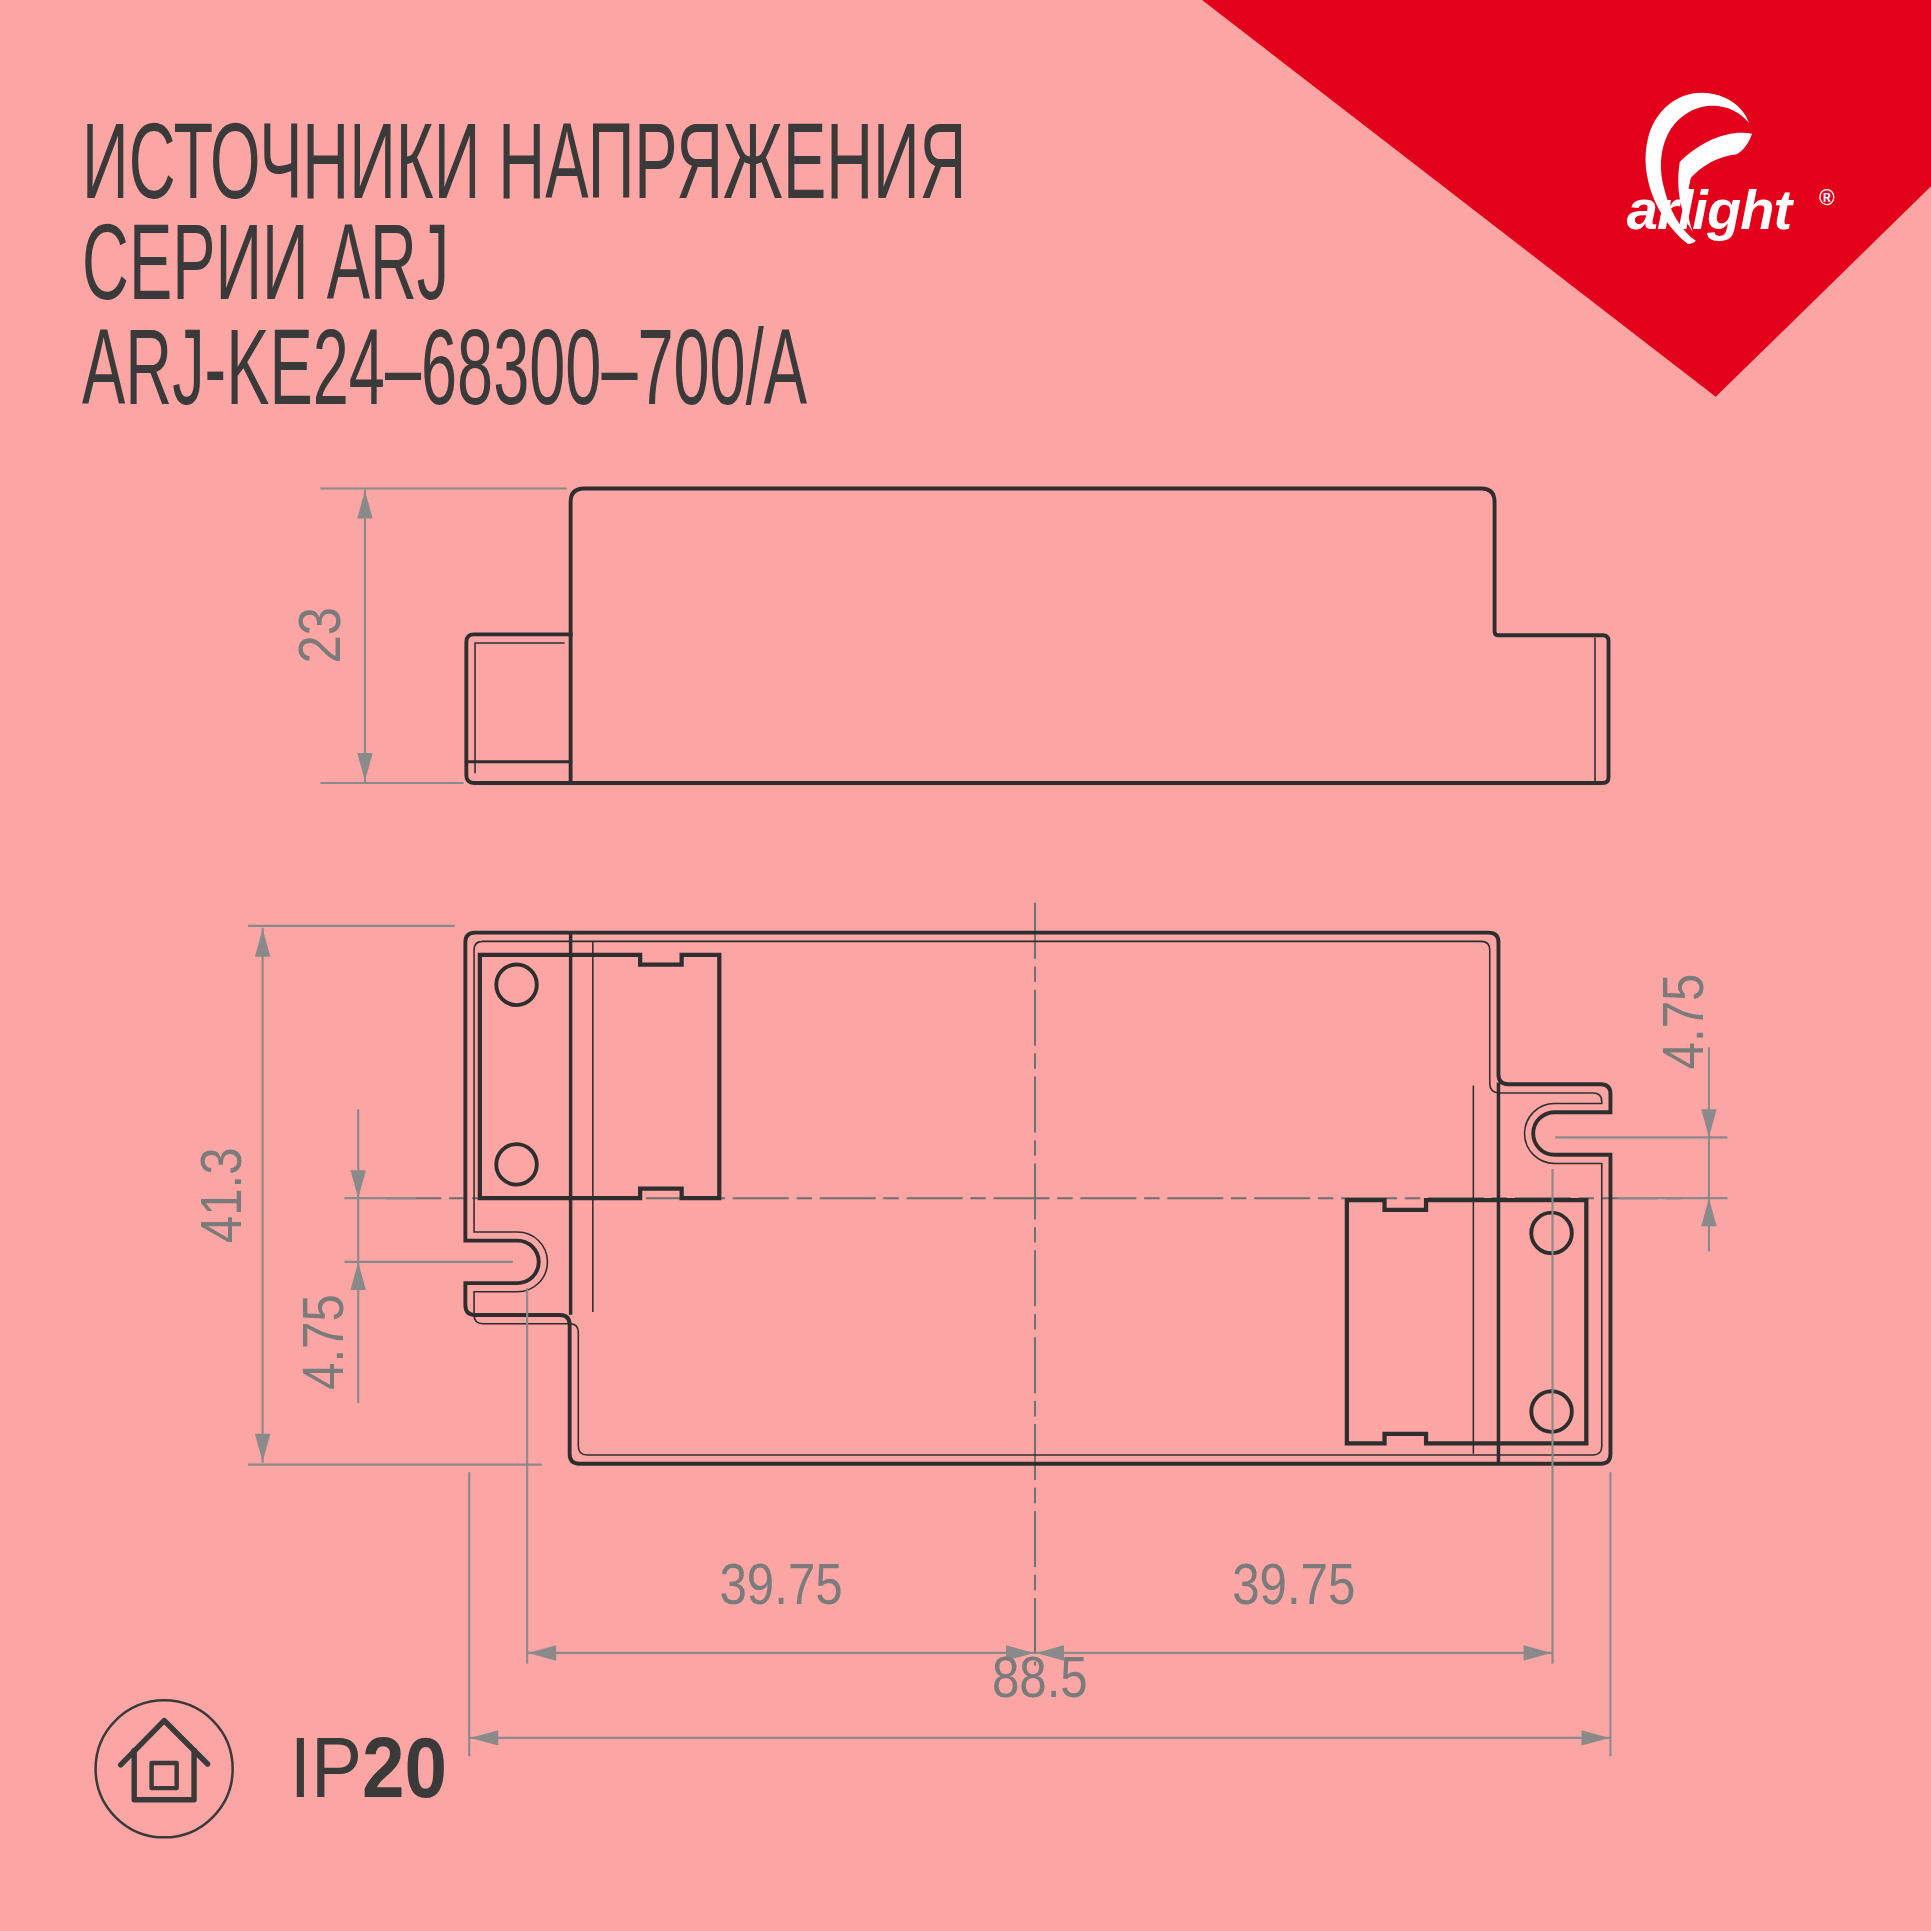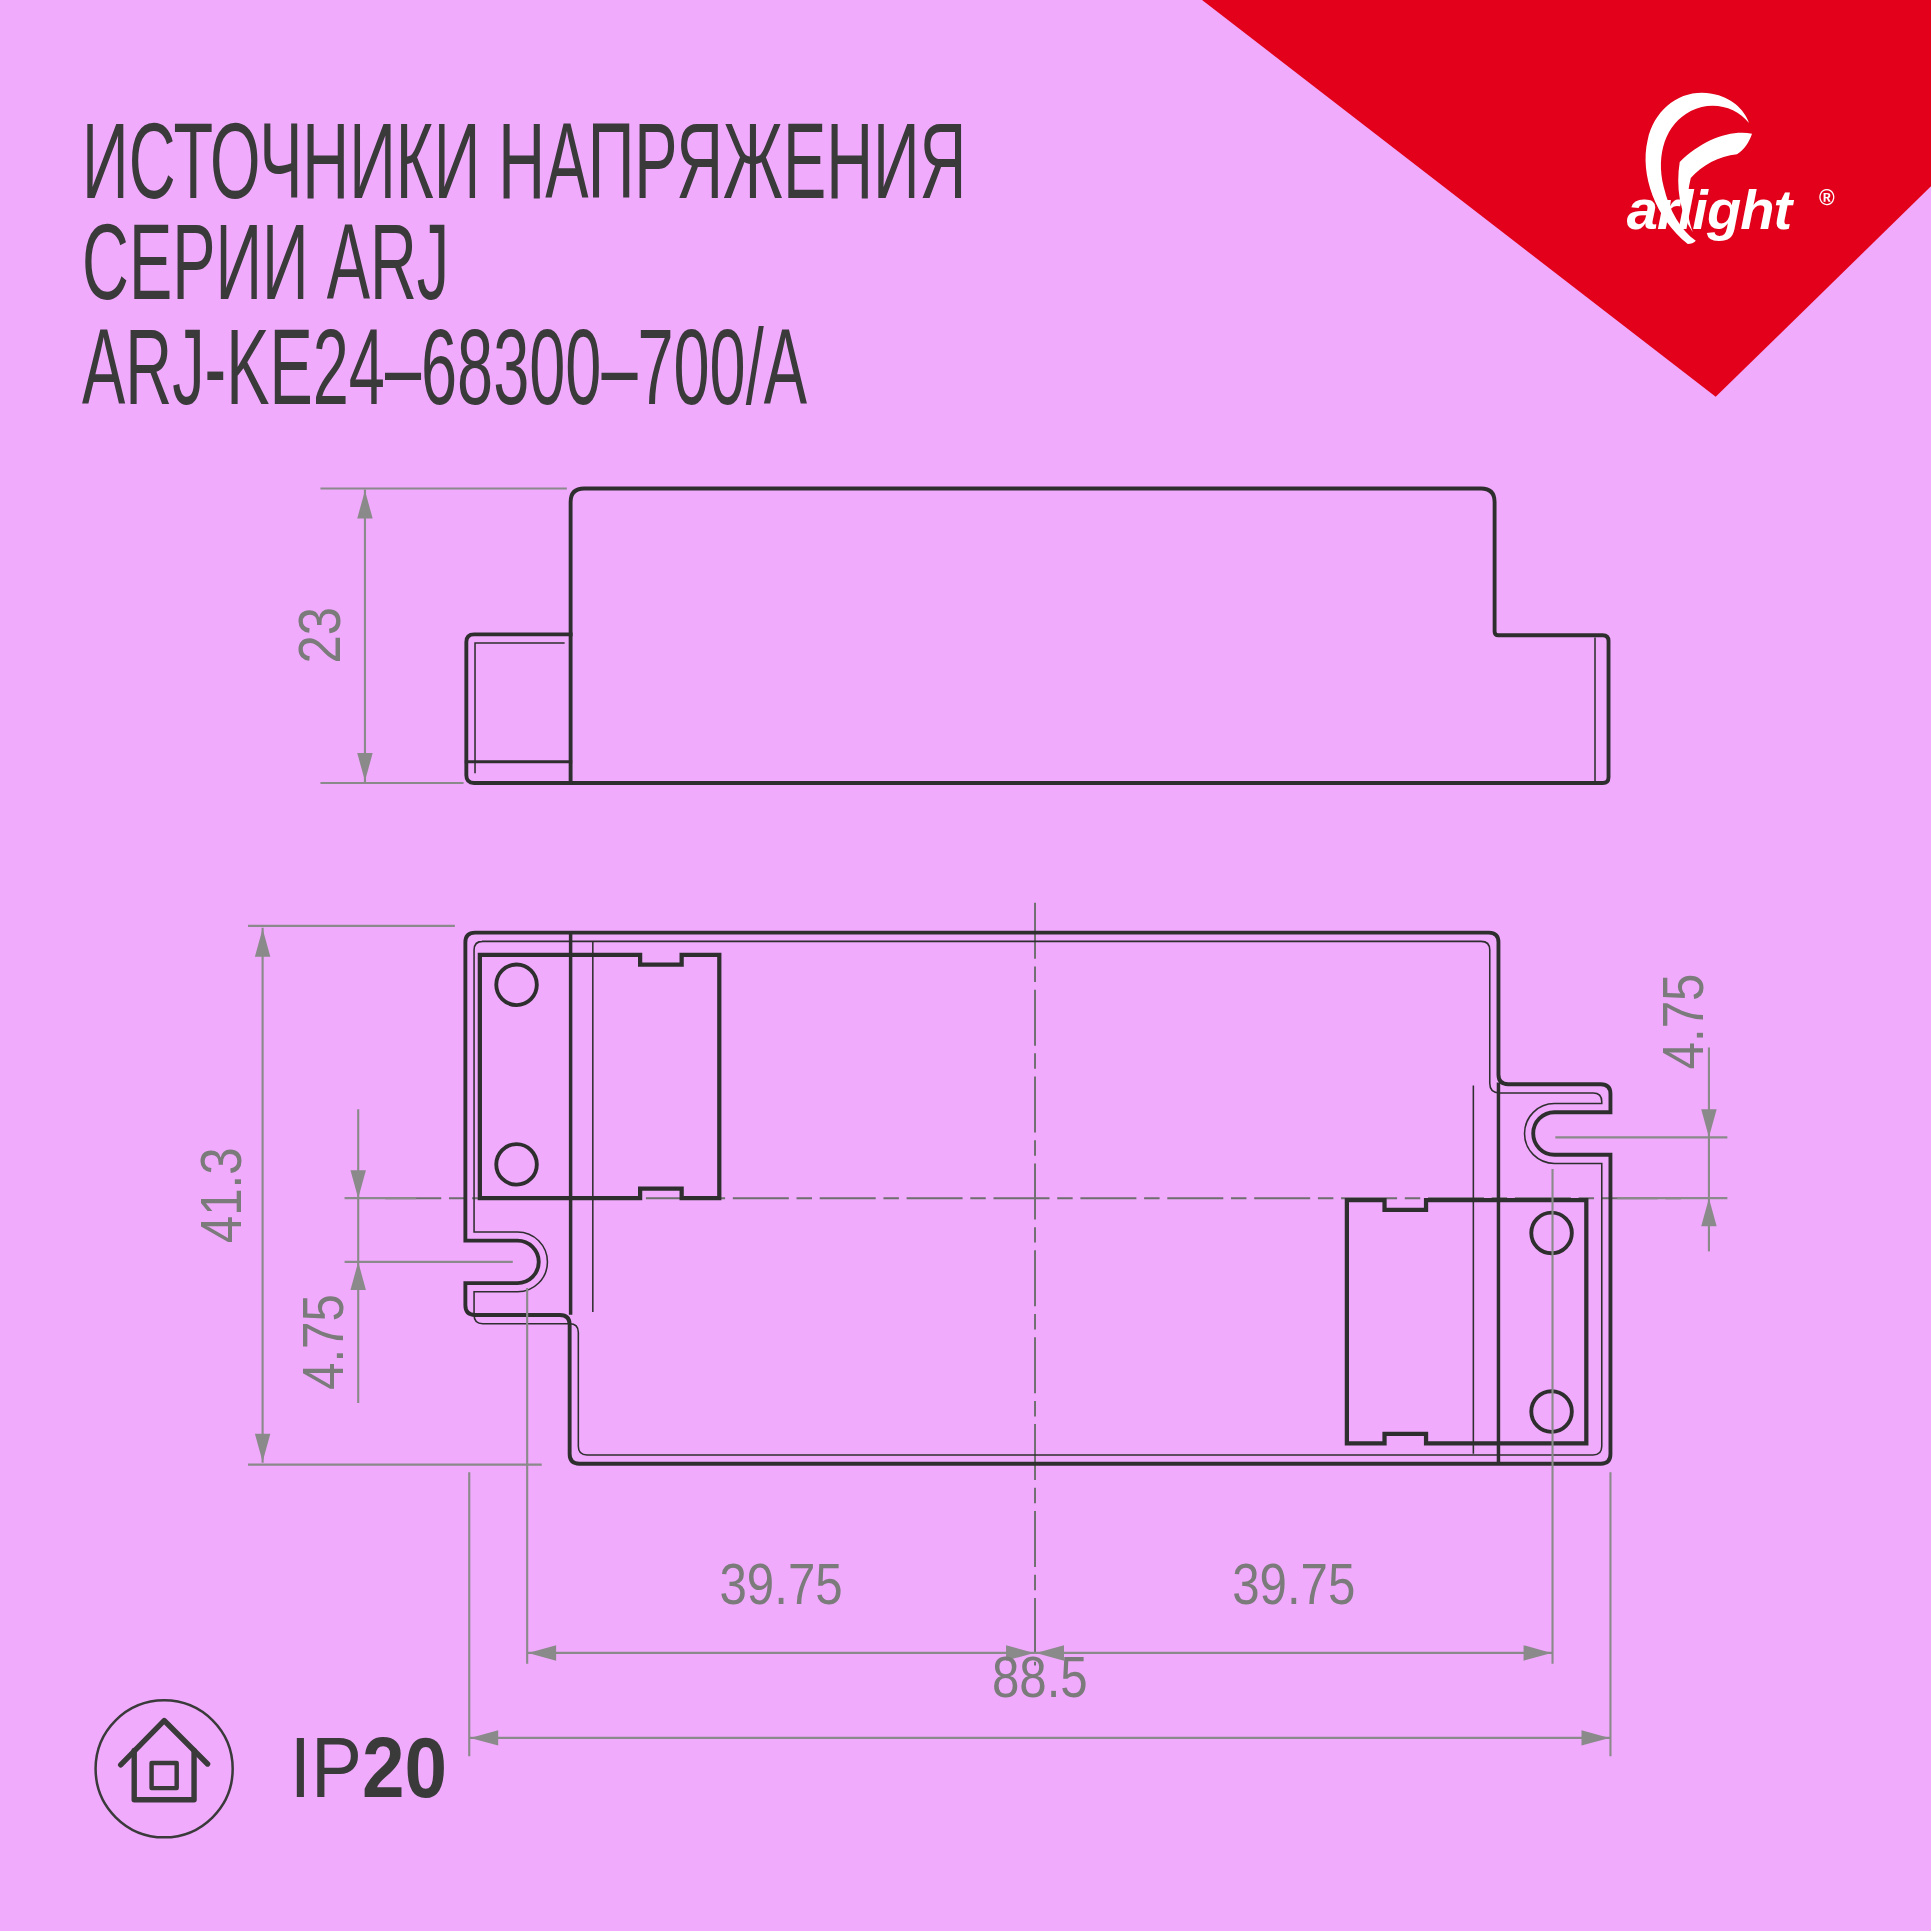--- a/index.html
+++ b/index.html
@@ -1,16 +1,16 @@
 <!DOCTYPE html>
 <html><head>
 <meta charset="utf-8">
 <style>
   html,body{margin:0;padding:0;background:#ffffff;}
-  .page{position:relative;width:1931px;height:1931px;background:#f0abfc;overflow:hidden;
+  .page{position:relative;width:1931px;height:1931px;background:#fca5a5;overflow:hidden;
         font-family:"Liberation Sans", sans-serif;}
   svg text{font-family:"Liberation Sans", sans-serif;}
   .titleText{fill:#3a3a3a;font-size:112px;}
   .dimText{fill:#7b7b7b;font-size:60px;}
   .dimText23{fill:#7b7b7b;font-size:62px;}
   .ipText{fill:#3a3a3a;font-size:88px;}
   .logoText{fill:#ffffff;font-size:58px;font-weight:bold;font-style:italic;}
   .regText{fill:#ffffff;font-size:22px;font-weight:bold;}
 </style>
 </head>

